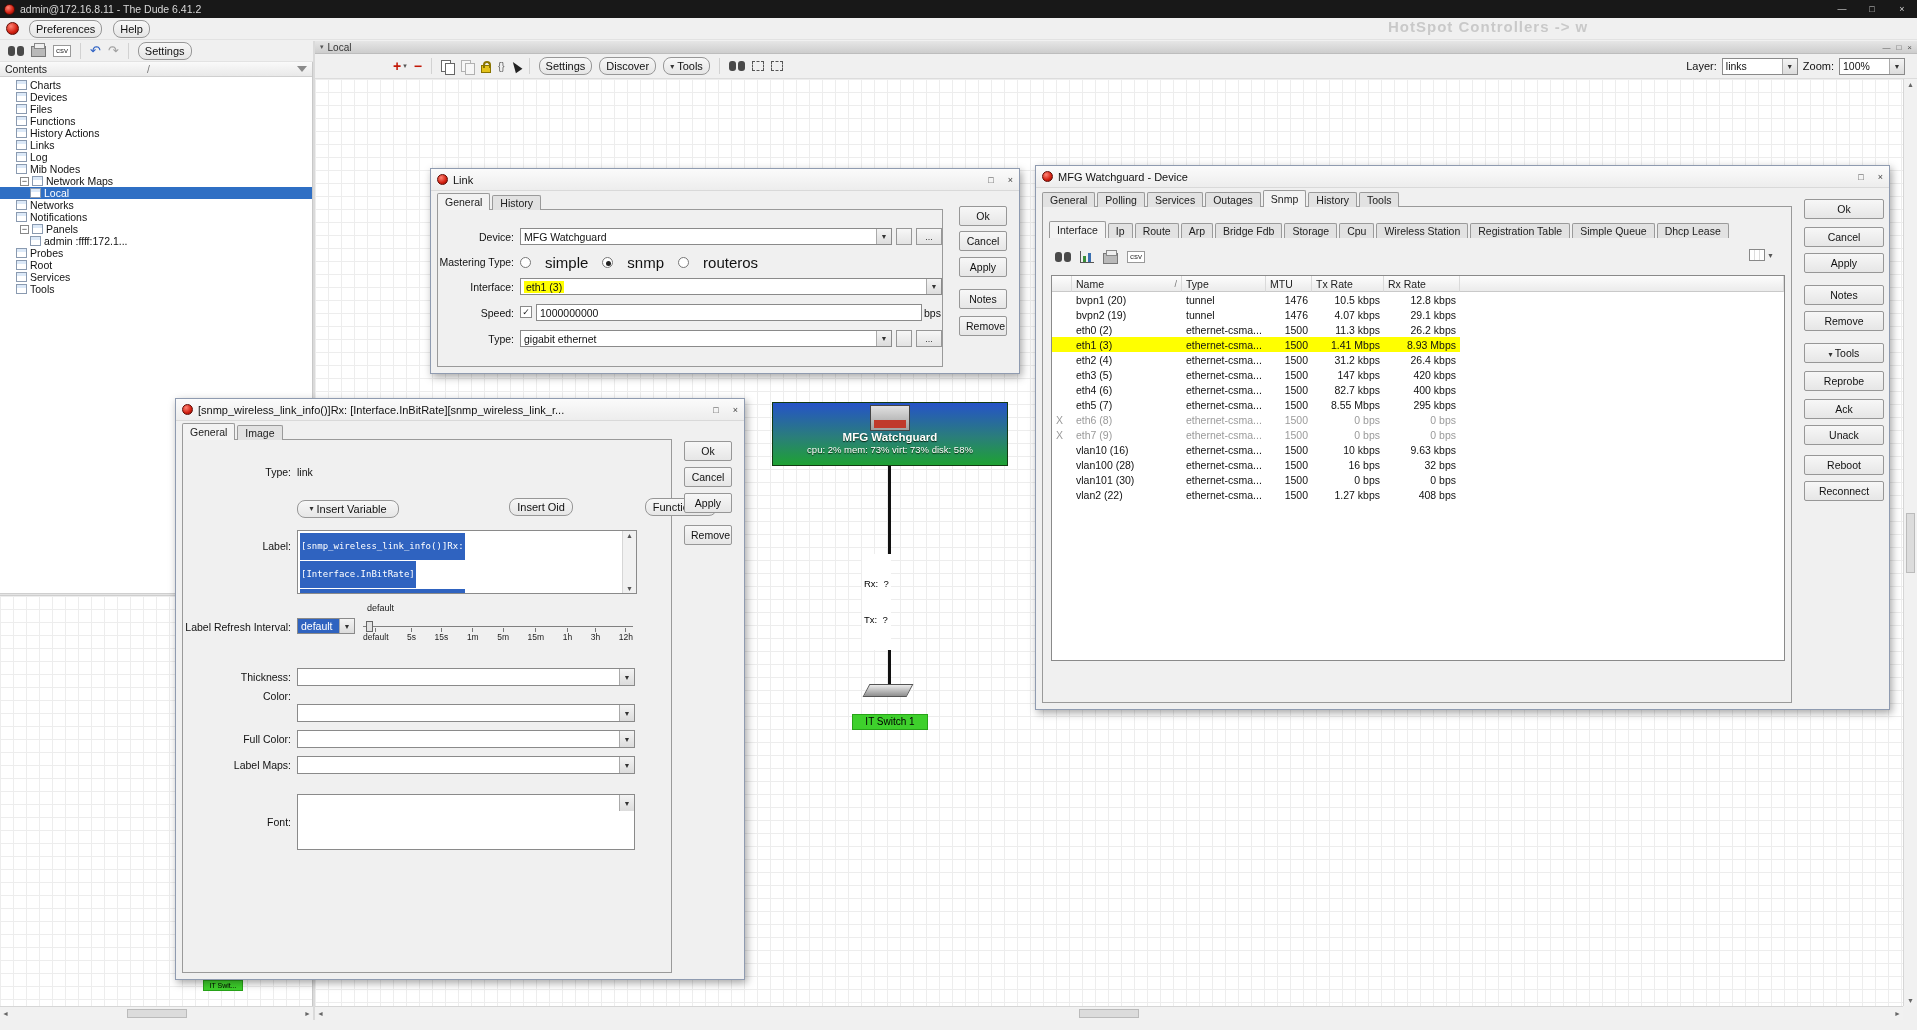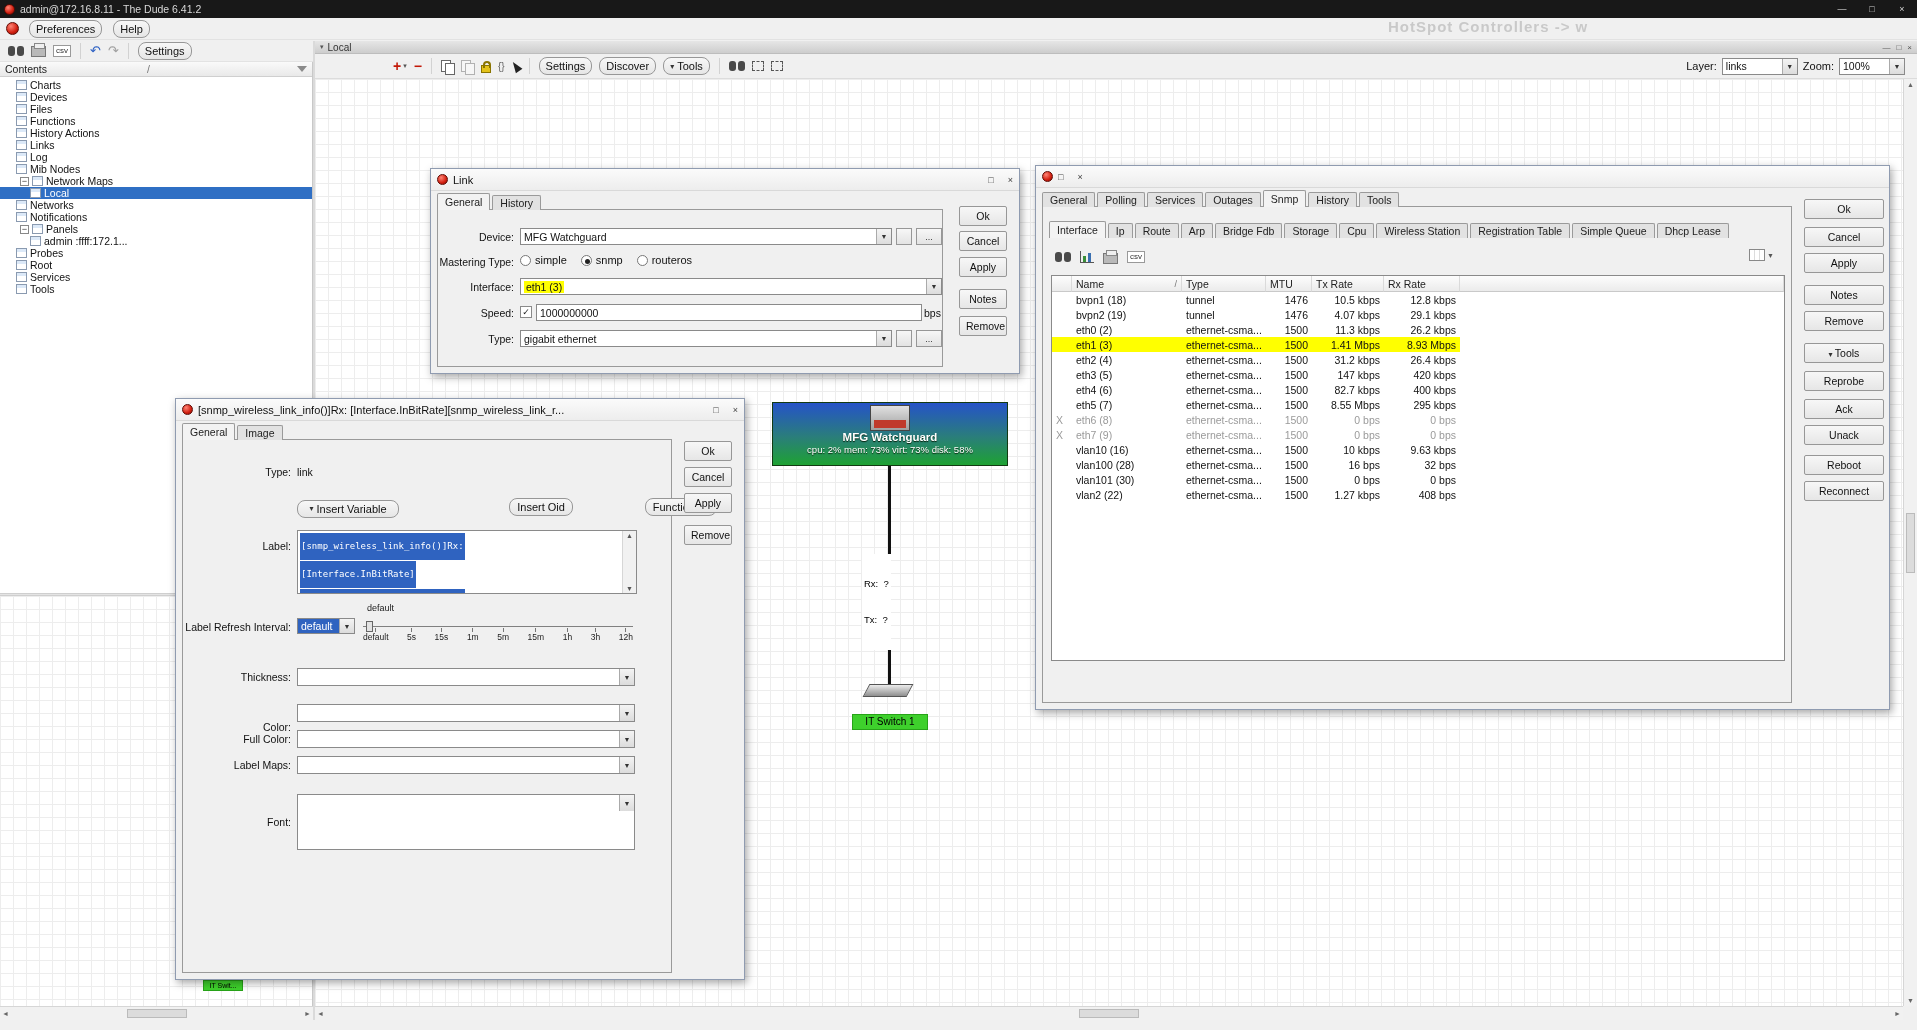--- a/index.html
+++ b/index.html
@@ -128,21 +128,21 @@
   .tab.active{background:#f3f3f3;height:17px;}
   .panelbox{position:absolute;background:#f0f0f0;border:1px solid #9a9a9a;}
   .flabel{position:absolute;text-align:right;font-size:10.5px;color:#111;white-space:nowrap;}
   .sunken{position:absolute;background:#fff;border:1px solid #8a8a8a;display:flex;align-items:center;
           padding:0 3px;font-size:10.5px;}
   .mini-btn{position:absolute;height:17px;display:inline-flex;align-items:center;justify-content:center;
             background:linear-gradient(#f7f7f7,#e3e3e3);border:1px solid #979797;font-size:9px;color:#333;}
   .chk{position:absolute;width:12px;height:12px;background:#fff;border:1px solid #8a8a8a;display:flex;
        align-items:center;justify-content:center;font-size:9px;color:#222;}
   .radios{position:absolute;display:flex;gap:14px;align-items:center;}
-  .ritem{display:flex;align-items:center;gap:4px;font-size:11px;}
+  .ritem{display:flex;align-items:center;gap:14px;font-size:15px;}
   .rdot{width:11px;height:11px;border-radius:50%;border:1px solid #777;background:#fff;position:relative;}
   .ritem.selected .rdot::after{content:"";position:absolute;left:3px;top:3px;width:5px;height:5px;border-radius:50%;background:#222;}
   .btncol{position:absolute;}
   .btncol button{position:absolute;left:0;width:100%;height:20px;background:linear-gradient(#f7f7f7,#e6e6e6);
                  border:1px solid #979797;border-radius:2px;font-family:"Liberation Sans",sans-serif;font-size:10.5px;color:#111;}
   .btncol button.dropdown::before{content:"▾ ";font-size:8px;color:#333;}
   #link-btns button:nth-of-type(1){top:37px;} #link-btns button:nth-of-type(2){top:62px;}
   #link-btns button:nth-of-type(3){top:88px;} #link-btns button:nth-of-type(4){top:120px;}
   #link-btns button:nth-of-type(5){top:147px;}
   #label-btns button:nth-of-type(1){top:42px;} #label-btns button:nth-of-type(2){top:68px;}
@@ -580,21 +580,21 @@
               <span class="tick-l">12h</span>
             </span>
           </div>
       </div>
 
       <span class="flabel" style="left:2px;top:231px;width:106px;">Thickness:</span>
       <span class="combo abs" style="left:114px;top:228px;width:338px;height:18px;">
         <span class="ctxt"></span>
         <span class="carr">▼</span>
       </span>
-      <span class="flabel" style="left:2px;top:281px;width:106px;">Color:</span>
+      <span class="flabel" style="left:2px;top:250px;width:106px;">Color:</span>
       <span class="combo abs" style="left:114px;top:264px;width:338px;height:18px;">
         <span class="ctxt"></span>
         <span class="carr">▼</span>
       </span>
       <span class="flabel" style="left:2px;top:293px;width:106px;">Full Color:</span>
       <span class="combo abs" style="left:114px;top:290px;width:338px;height:18px;">
         <span class="ctxt"></span>
         <span class="carr">▼</span>
       </span>
       <span class="flabel" style="left:2px;top:319px;width:106px;">Label Maps:</span>
@@ -614,20 +614,21 @@
     <button>Ok</button>
         <button>Cancel</button>
         <button>Apply</button>
         <button class="gap">Remove</button>
       </div>
   </div>
 
   <div class="dlg" style="left:1035px;top:165px;width:855px;height:545px;z-index:22;">
     <div class="dlg-t">
       <span class="redball sm"></span>
+      <span class="dlg-title">MFG Watchguard - Device</span>
       <span class="dlg-ctrl">
         <span>□</span>
         <span>×</span>
       </span>
     </div>
     <div class="tabs" style="left:6px;top:24px;">
 
     <span class="tab">General</span>
         <span class="tab">Polling</span>
         <span class="tab">Services</span>
@@ -672,21 +673,21 @@
           <span class="hc">Type</span>
           <span class="hc">MTU</span>
           <span class="hc">Tx Rate</span>
           <span class="hc">Rx Rate</span>
           <span class="hc"></span>
         </div>
         <div>
 
             <div class="trow">
               <span class="c flag"></span>
-              <span class="c">bvpn1 (18)</span>
+              <span class="c">bvpn1 (20)</span>
               <span class="c">tunnel</span>
               <span class="c num">1476</span>
               <span class="c num">10.5 kbps</span>
               <span class="c num">12.8 kbps</span>
               <span class="c fill"></span>
             </div>
 
             <div class="trow">
               <span class="c flag"></span>
               <span class="c">bvpn2 (19)</span>

